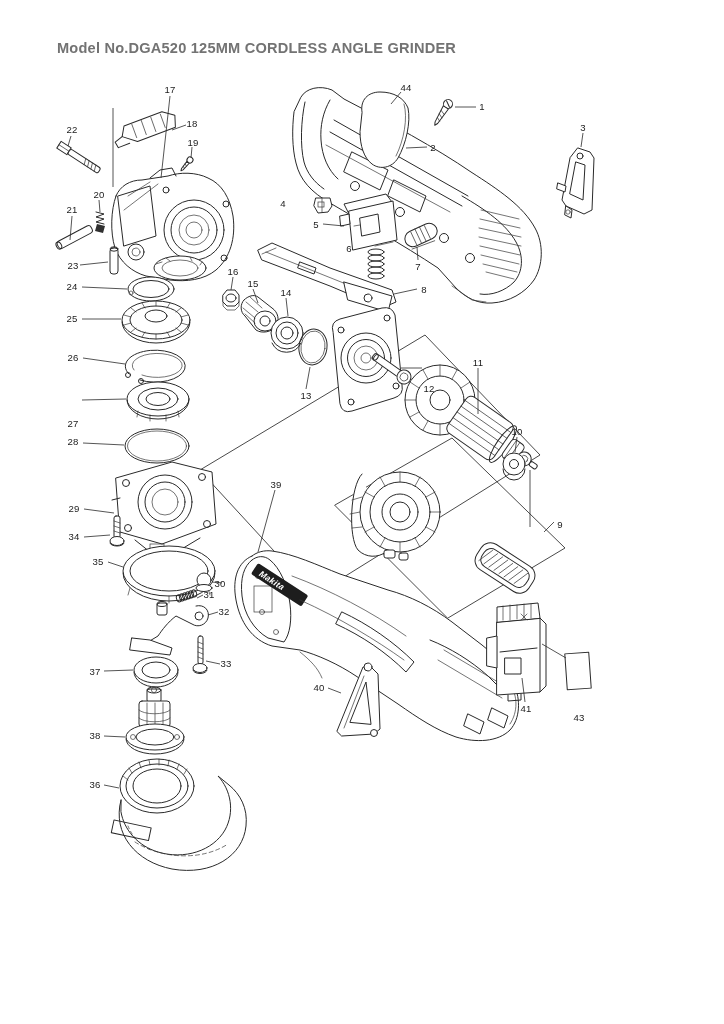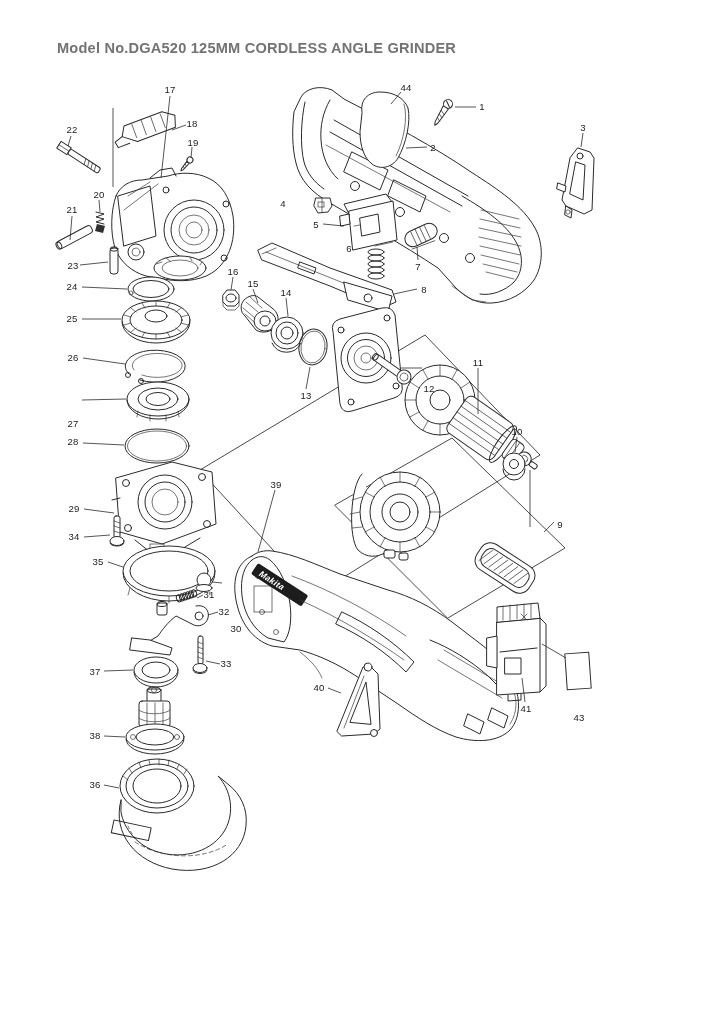--- a/index.html
+++ b/index.html
@@ -605,21 +605,21 @@
       <span class="part-label" style="left: 99px; top: 194px;">20</span>
       <span class="part-label" style="left: 72px; top: 209px;">21</span>
       <span class="part-label" style="left: 72px; top: 129px;">22</span>
       <span class="part-label" style="left: 73px; top: 265px;">23</span>
       <span class="part-label" style="left: 72px; top: 286px;">24</span>
       <span class="part-label" style="left: 72px; top: 318px;">25</span>
       <span class="part-label" style="left: 73px; top: 357px;">26</span>
       <span class="part-label" style="left: 73px; top: 399px; margin-top: 24px;">27</span>
       <span class="part-label" style="left: 73px; top: 441px;">28</span>
       <span class="part-label" style="left: 74px; top: 508px;">29</span>
-      <span class="part-label" style="left: 236px; top: 583px; margin-top: 45px;">30</span>
+      <span class="part-label" style="left: 220px; top: 583px;">30</span>
       <span class="part-label" style="left: 209px; top: 594px; text-align: center;">31</span>
       <span class="part-label" style="left: 224px; top: 611px;">32</span>
       <span class="part-label" style="left: 226px; top: 663px;">33</span>
       <span class="part-label" style="left: 74px; top: 536px;">34</span>
       <span class="part-label" style="left: 98px; top: 561px;">35</span>
       <span class="part-label" style="left: 95px; top: 784px;">36</span>
       <span class="part-label" style="left: 95px; top: 671px;">37</span>
       <span class="part-label" style="left: 95px; top: 735px;">38</span>
       <span class="part-label" style="left: 276px; top: 484px;">39</span>
       <span class="part-label" style="left: 319px; top: 687px;">40</span>

